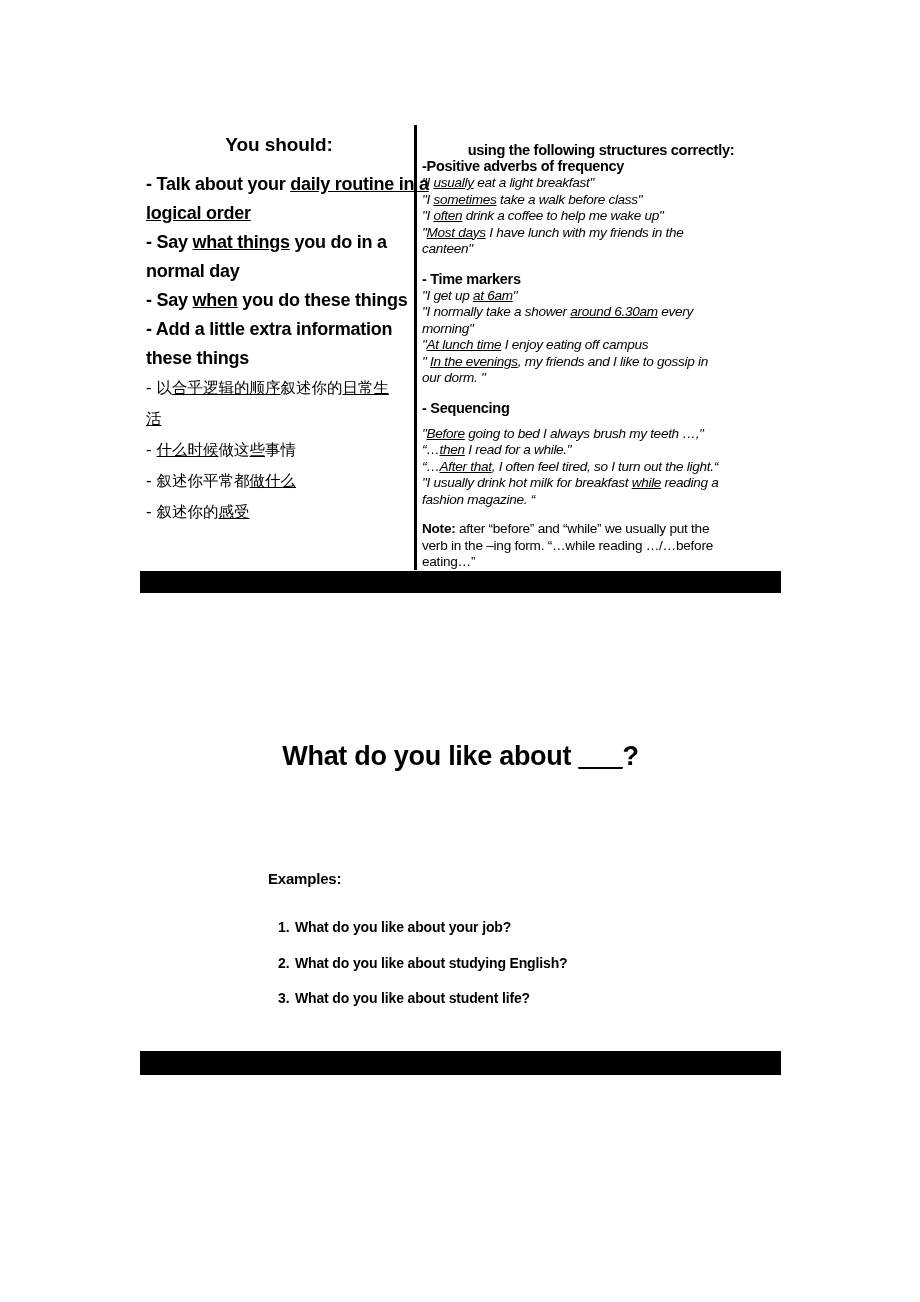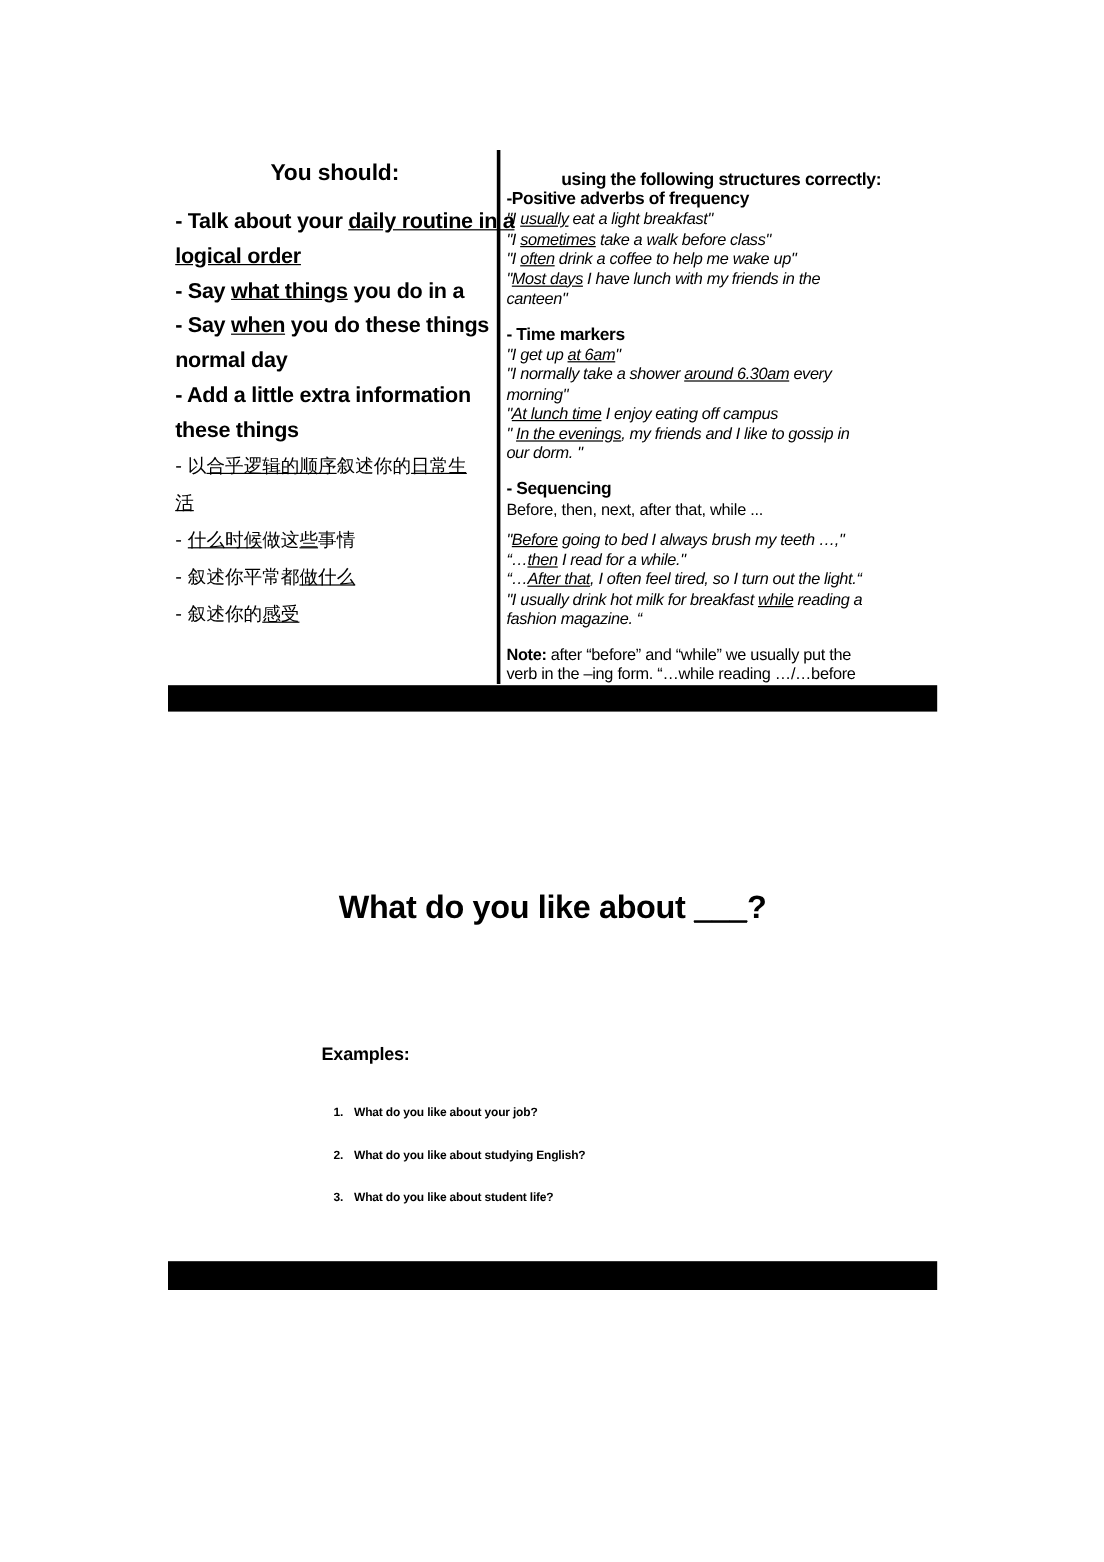--- a/index.html
+++ b/index.html
@@ -163,21 +163,21 @@
   #examples-list {
     position: absolute;
     left: 138px;
     top: 210px;
     width: 470px;
     margin: 0;
     padding: 0;
     list-style: none;
   }
   #examples-list li {
-    font-size: 10px;
+    font-size: 14px;
     font-weight: bold;
     letter-spacing: -0.15px;
     line-height: 35.5px;
     white-space: nowrap;
   }
   #examples-list li .num {
     display: inline-block;
     width: 17px;
   }
 </style>
@@ -187,22 +187,22 @@
 <div id="slide-one">
 
   <div class="column-divider"></div>
 
   <div id="you-should-column">
     <div id="you-should-heading">You should:</div>
     <div id="ys-english-list">
         <div class="ys-item"><span>- Talk about your </span><u>daily routine in a</u></div>
         <div class="ys-item"><u>logical order</u></div>
         <div class="ys-item"><span>- Say </span><u>what things</u><span> you do in a</span></div>
+        <div class="ys-item"><span>normal day</span></div>
         <div class="ys-item"><span>- Say </span><u>when</u><span> you do these things</span></div>
-        <div class="ys-item"><span>normal day</span></div>
         <div class="ys-item"><span>- Add a little extra information</span></div>
         <div class="ys-item"><span>these things</span></div>
       </div>
     <div id="ys-chinese-list">
         <div class="zh-item"><span>- 以</span><u>合乎逻辑的顺序</u><span>叙述你的</span><u>日常生</u></div>
         <div class="zh-item"><u>活</u></div>
         <div class="zh-item"><span>- </span><u>什么时候</u><span>做这</span><u>些</u><span>事情</span></div>
         <div class="zh-item"><span>- 叙述你平常都</span><u>做什么</u></div>
         <div class="zh-item"><span>- 叙述你的</span><u>感受</u></div>
       </div>
@@ -230,21 +230,20 @@
         <div class="ex-quote"><span>"I normally take a shower </span><u>around 6.30am</u><span> every</span></div>
         <div class="ex-quote"><span>morning"</span></div>
         <div class="ex-quote"><span>"</span><u>At lunch time</u><span> I enjoy eating off campus</span></div>
         <div class="ex-quote"><span>" </span><u>In the evenings</u><span>, my friends and I like to gossip in</span></div>
         <div class="ex-quote"><span>our dorm. "</span></div>
       </div>
 
     <div class="ex-gap"></div>
 
     <div class="ex-section-title">- Sequencing</div>
-    <div class="ex-plain">Before, then, next, after that, while ...</div>
     <div class="ex-gap-sm"></div>
     <div id="sec3-lines">
         <div class="ex-quote"><span>"</span><u>Before</u><span> going to bed I always brush my teeth …,"</span></div>
         <div class="ex-quote"><span>“…</span><u>then</u><span> I read for a while."</span></div>
         <div class="ex-quote"><span>“…</span><u>After that</u><span>, I often feel tired, so I turn out the light.“</span></div>
         <div class="ex-quote"><span> "I usually drink hot milk for breakfast </span><u>while</u><span> reading a</span></div>
         <div class="ex-quote"><span>fashion magazine. “</span></div>
       </div>
 
     <div class="ex-gap"></div>

